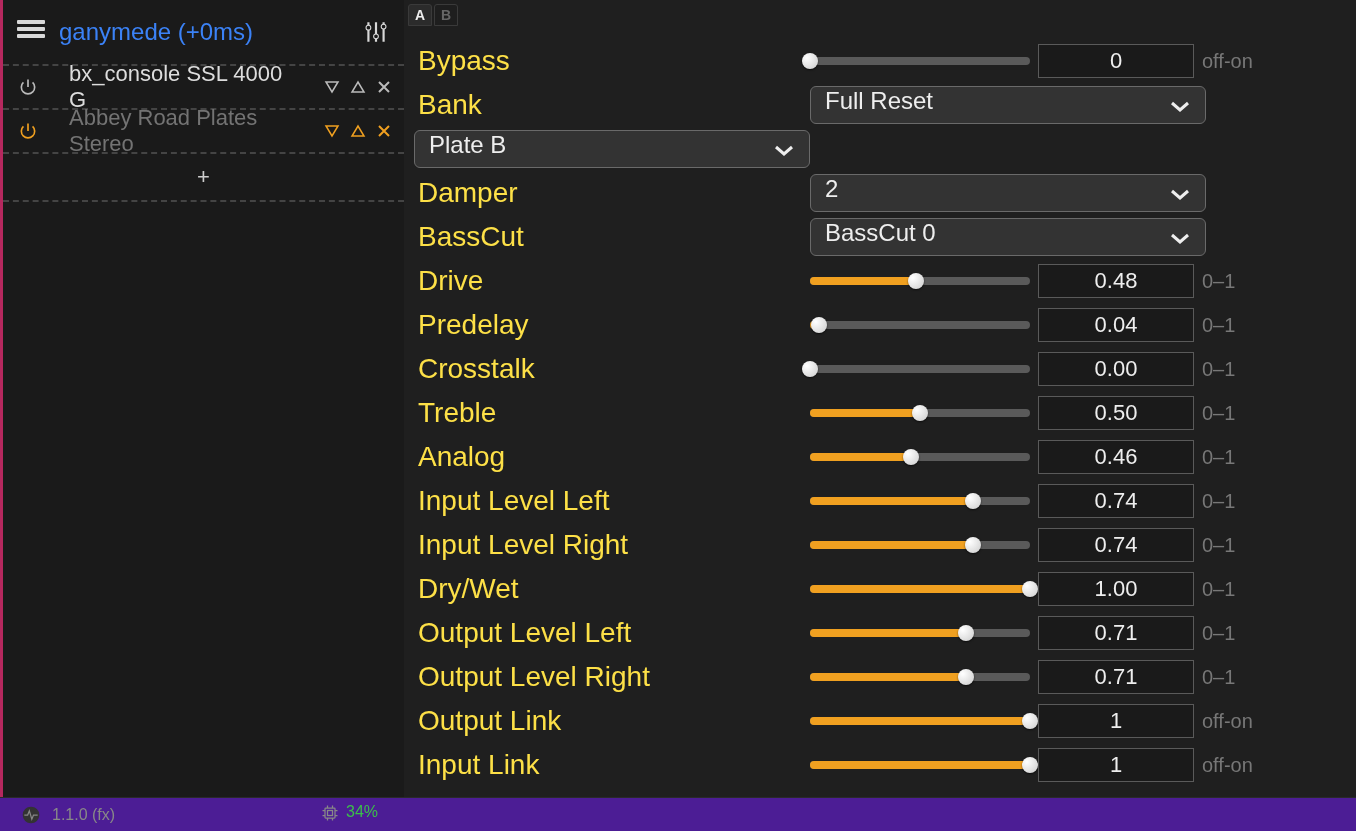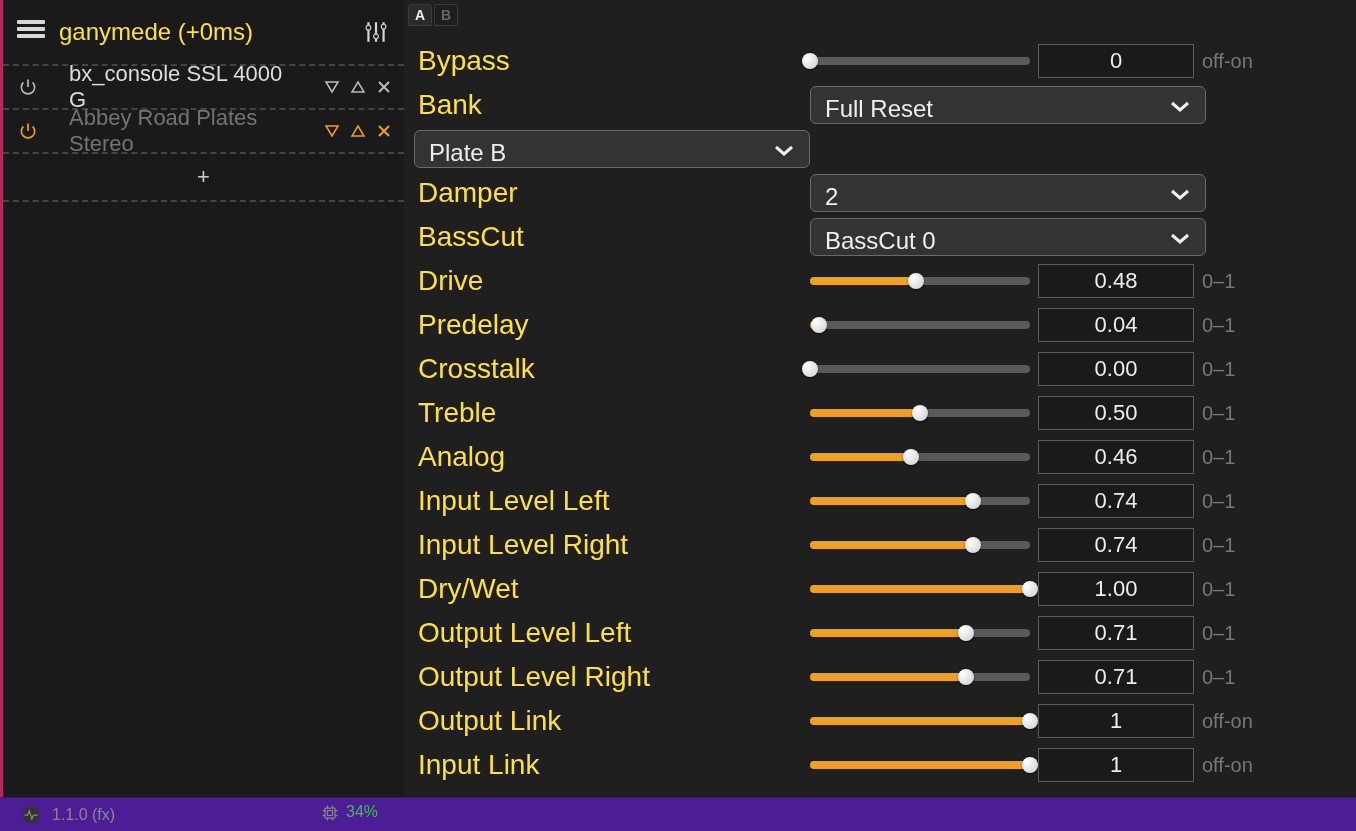--- a/index.html
+++ b/index.html
@@ -38,21 +38,21 @@
   flex-direction: column;
   gap: 3px;
 }
 .server-icon div {
   background: #d8d8d8;
   height: 4px;
   border-radius: 1px;
 }
 .host-title {
   font-size: 24px;
-  color: #fde047;
+  color: #3b82f6;
 }
 .side-header .spacer { flex: 1; }
 .mixer-icon {
   width: 28px; height: 28px;
   display: flex; align-items: center; justify-content: center;
 }
 .mixer-icon svg { stroke: #d8d8d8; }
 .plugins { border-top: 2px dashed #444; }
 .plugin-row {
   display: flex;
@@ -179,21 +179,21 @@
   text-align: left;
 }
 .select-box {
   position: relative;
   width: 396px;
   height: 38px;
   border: 1px solid #6a6a6a;
   background: #333;
   border-radius: 6px;
   display: flex;
-  align-items: flex-end;
+  align-items: flex-start;
   padding: 0 14px;
   font-size: 24px;
   color: #eee;
 }
 .select-chevron {
   position: absolute;
   right: 14px;
   top: 50%;
   transform: translateY(-50%);
 }

